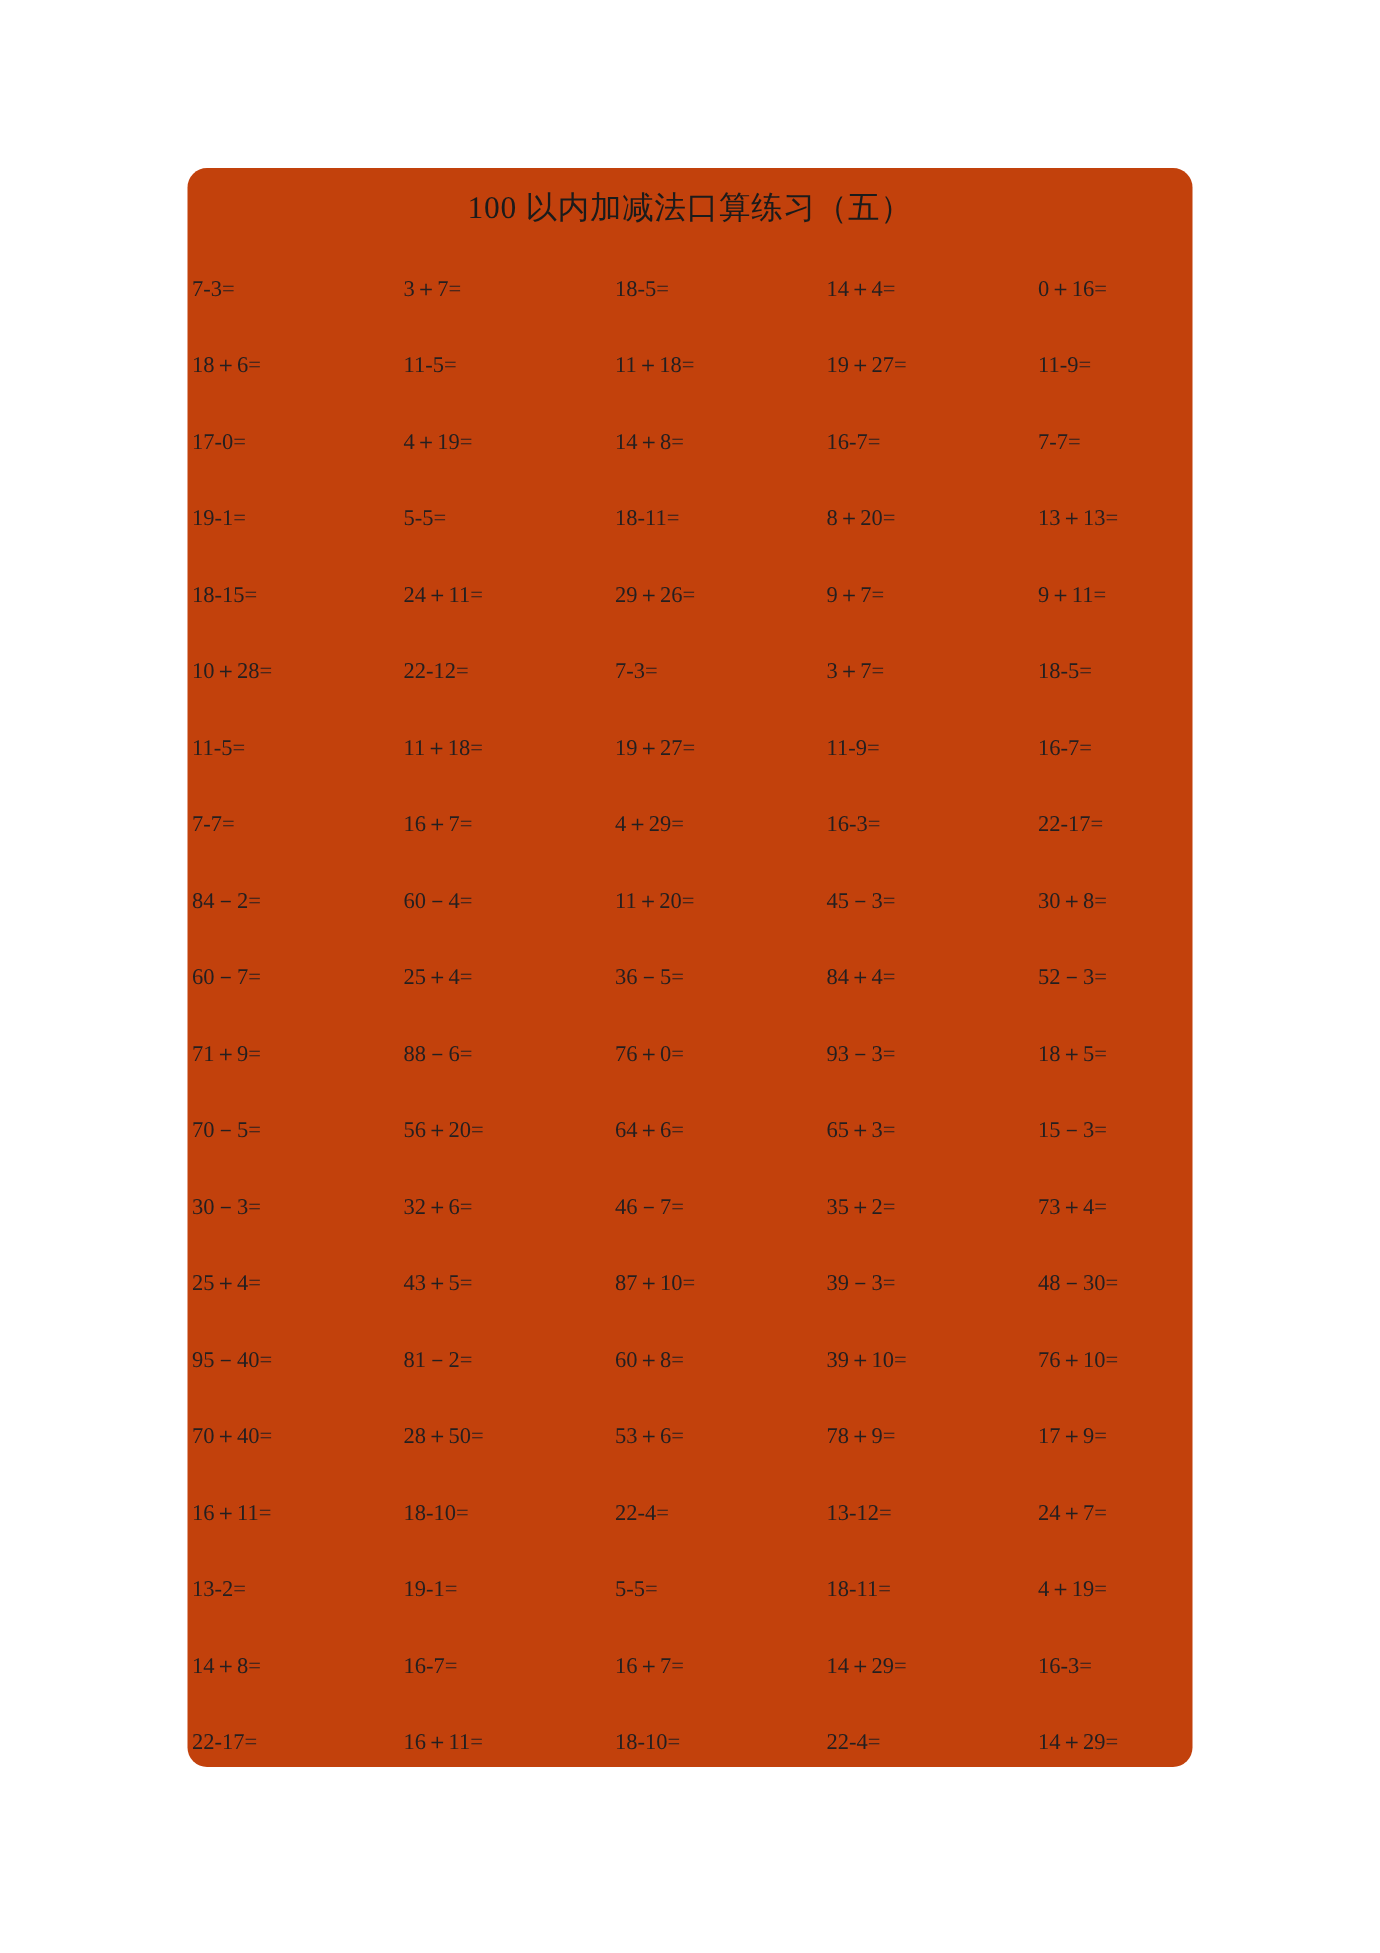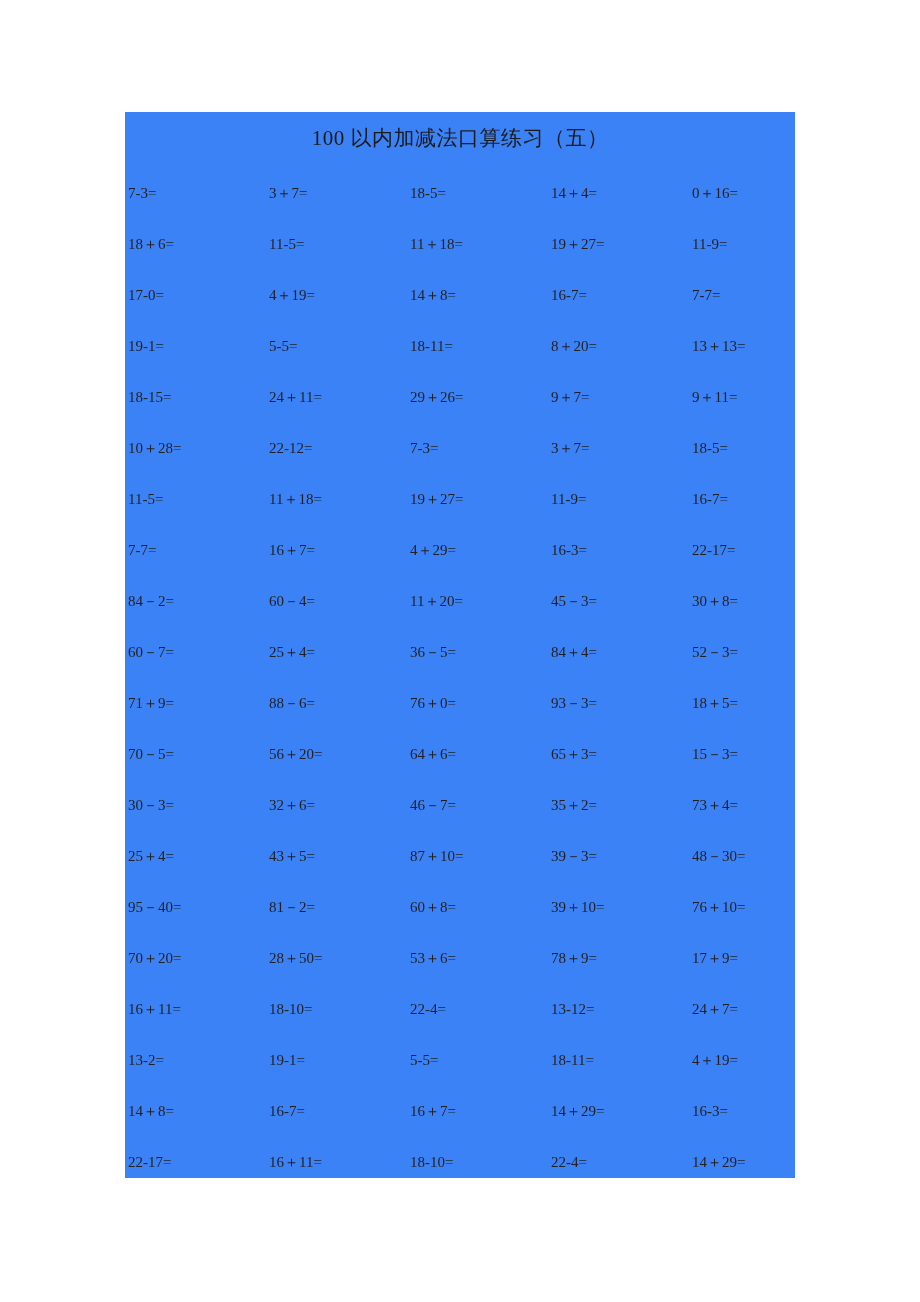--- a/index.html
+++ b/index.html
@@ -18,22 +18,23 @@
     width: 920px;
     height: 1302px;
     background: #ffffff;
   }
   #worksheet {
     position: absolute;
     left: 125px;
     top: 112px;
     width: 670px;
     height: 1066px;
-    background: #3b82f6;
+    background: #c2410c;
     box-sizing: border-box;
+    border-radius: 13px;
   }
   #title {
     position: absolute;
     left: 0;
     top: 12px;
     width: 670px;
     text-align: center;
     font-family: "Liberation Serif", "DejaVu Serif", serif;
     font-size: 21px;
     color: #1b1b1b;
@@ -171,21 +172,21 @@
           <div class="problem-cell">48－30=</div>
         </div>
         <div class="problem-row">
           <div class="problem-cell">95－40=</div>
           <div class="problem-cell">81－2=</div>
           <div class="problem-cell">60＋8=</div>
           <div class="problem-cell">39＋10=</div>
           <div class="problem-cell">76＋10=</div>
         </div>
         <div class="problem-row">
-          <div class="problem-cell">70＋20=</div>
+          <div class="problem-cell">70＋40=</div>
           <div class="problem-cell">28＋50=</div>
           <div class="problem-cell">53＋6=</div>
           <div class="problem-cell">78＋9=</div>
           <div class="problem-cell">17＋9=</div>
         </div>
         <div class="problem-row">
           <div class="problem-cell">16＋11=</div>
           <div class="problem-cell">18-10=</div>
           <div class="problem-cell">22-4=</div>
           <div class="problem-cell">13-12=</div>

